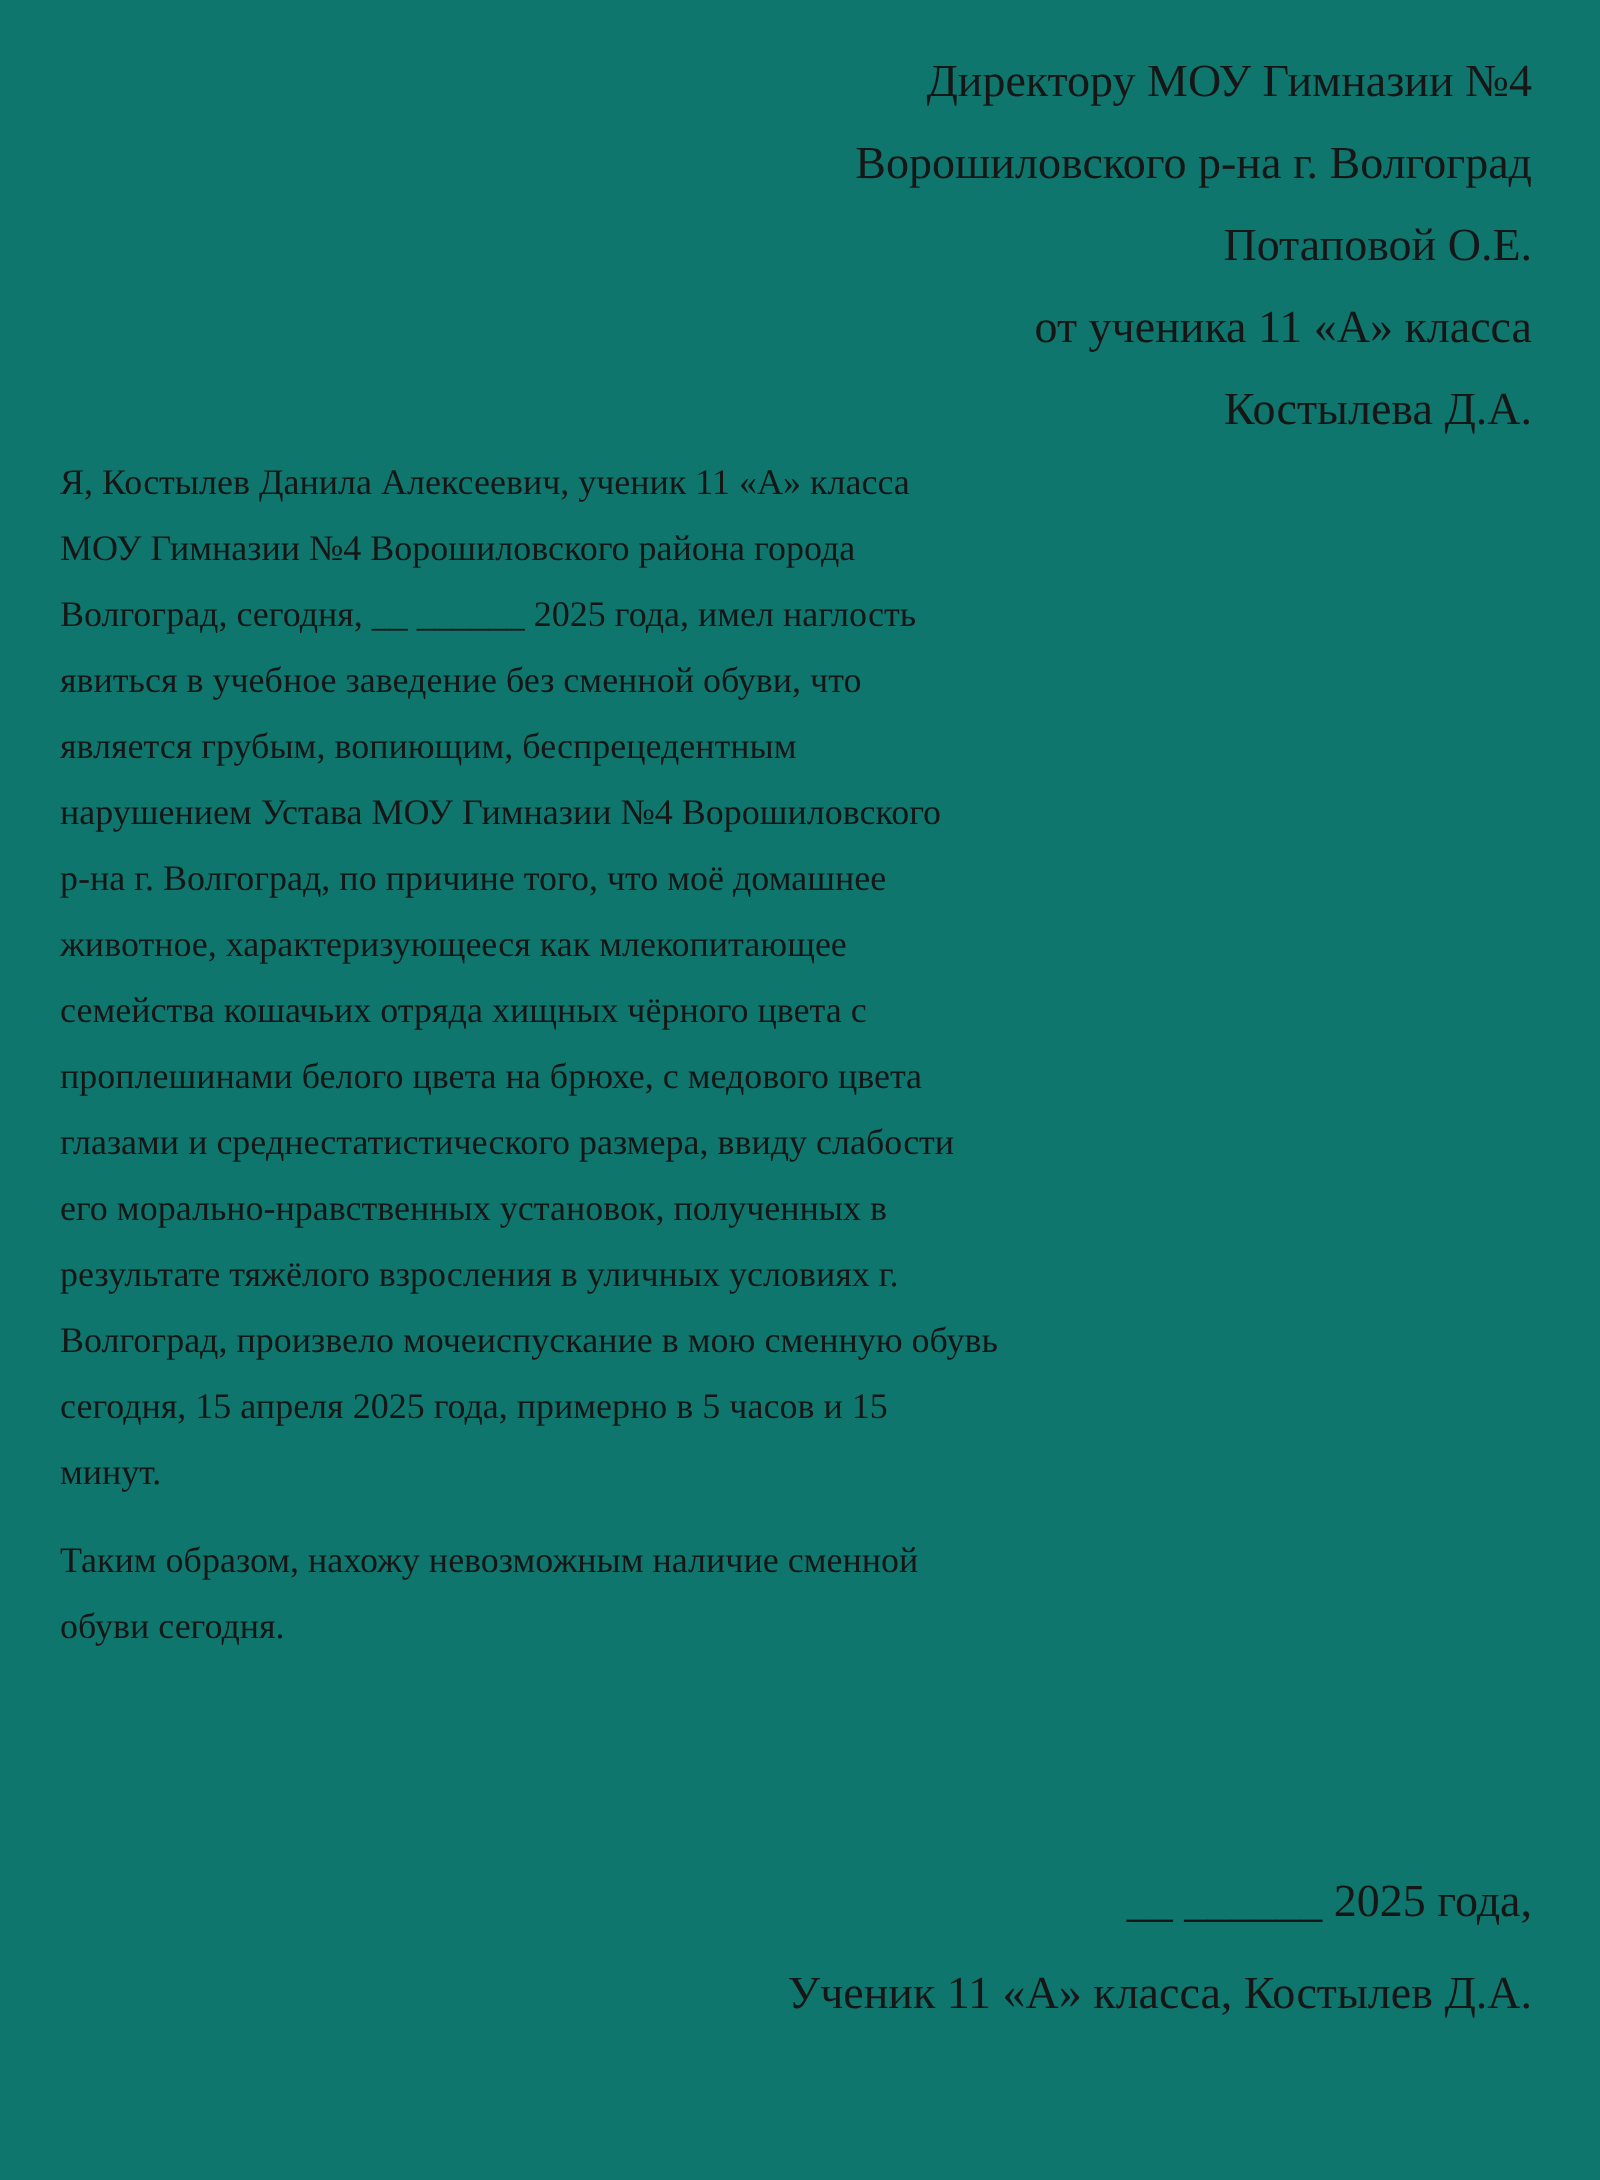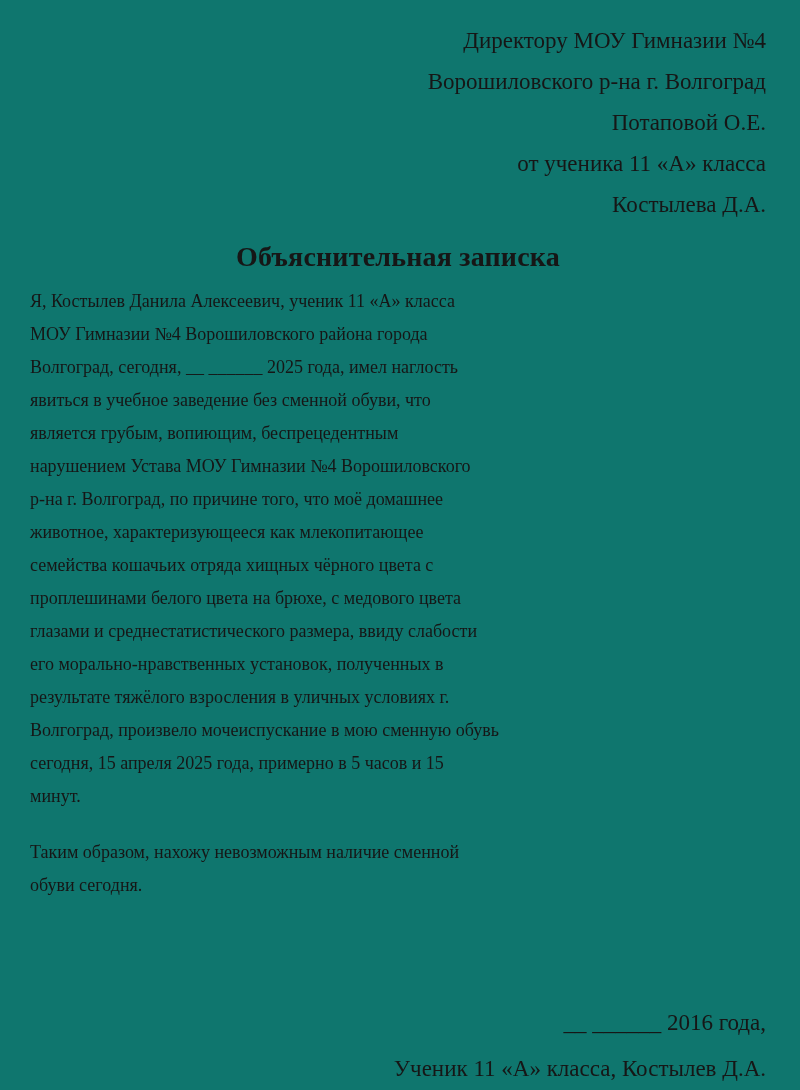--- a/index.html
+++ b/index.html
@@ -32,42 +32,41 @@
     letter-spacing: 0.2px;
   }
   .para {
     margin: 0;
     font-size: 18px;
     line-height: 33px;
     white-space: pre-line;
     text-align: left;
   }
   .para + .para {
-    margin-top: 23px;
+    margin-top: 11px;
   }
   .signature {
     margin-top: 98px;
     text-align: right;
     font-size: 23px;
     line-height: 46px;
     white-space: pre-line;
   }
 </style>
 </head>
 <body>
 
 <div class="page">
 
   <div class="address">Директору МОУ Гимназии №4
 Ворошиловского р-на г. Волгоград
 Потаповой О.Е.
 от ученика 11 «А» класса
 Костылева Д.А.</div>
 
-  <h1 class="title">Объяснительная записка</h1>
 
   <p class="para">Я, Костылев Данила Алексеевич, ученик 11 «А» класса
 МОУ Гимназии №4 Ворошиловского района города
 Волгоград, сегодня, __ ______ 2025 года, имел наглость
 явиться в учебное заведение без сменной обуви, что
 является грубым, вопиющим, беспрецедентным
 нарушением Устава МОУ Гимназии №4 Ворошиловского
 р-на г. Волгоград, по причине того, что моё домашнее
 животное, характеризующееся как млекопитающее
 семейства кошачьих отряда хищных чёрного цвета с
@@ -75,16 +74,16 @@
 глазами и среднестатистического размера, ввиду слабости
 его морально-нравственных установок, полученных в
 результате тяжёлого взросления в уличных условиях г.
 Волгоград, произвело мочеиспускание в мою сменную обувь
 сегодня, 15 апреля 2025 года, примерно в 5 часов и 15
 минут.</p>
 
   <p class="para">Таким образом, нахожу невозможным наличие сменной
 обуви сегодня.</p>
 
-  <div class="signature">__ ______ 2016 года,
+  <div class="signature">__ ______ 2025 года,
 Ученик 11 «А» класса, Костылев Д.А.</div>
 
 </div>
 
 </body></html>

